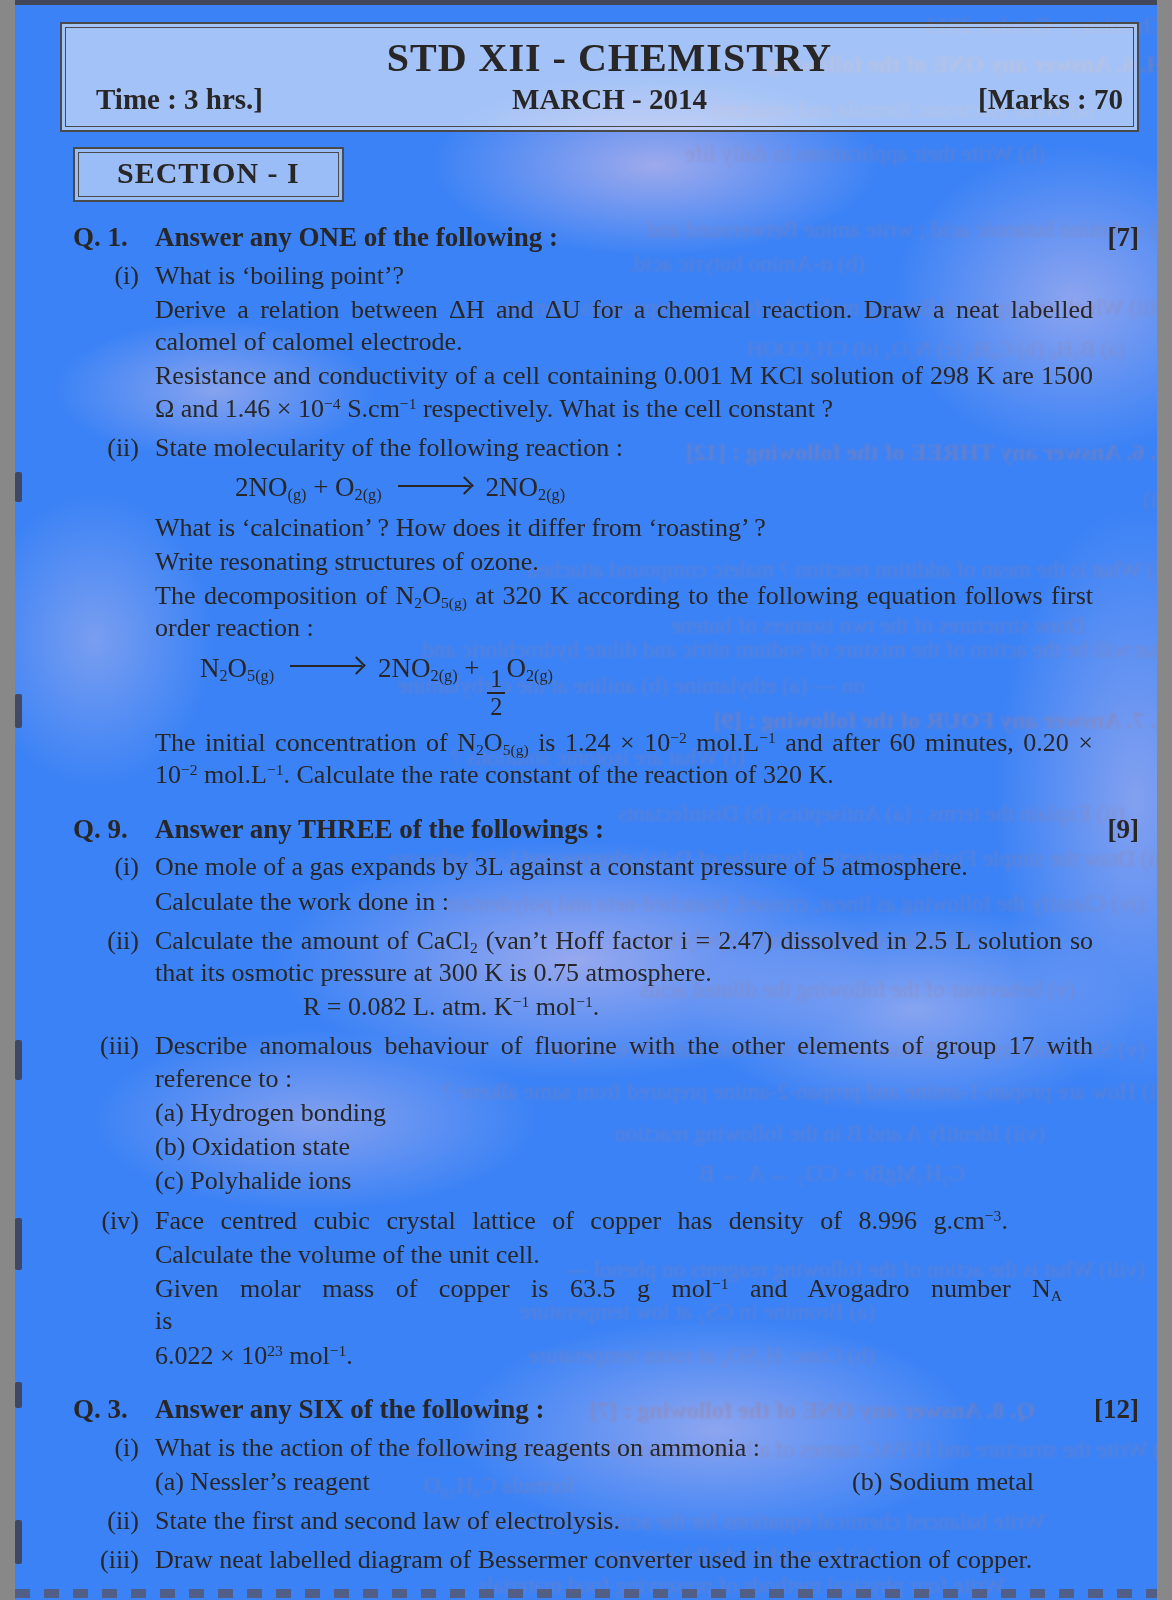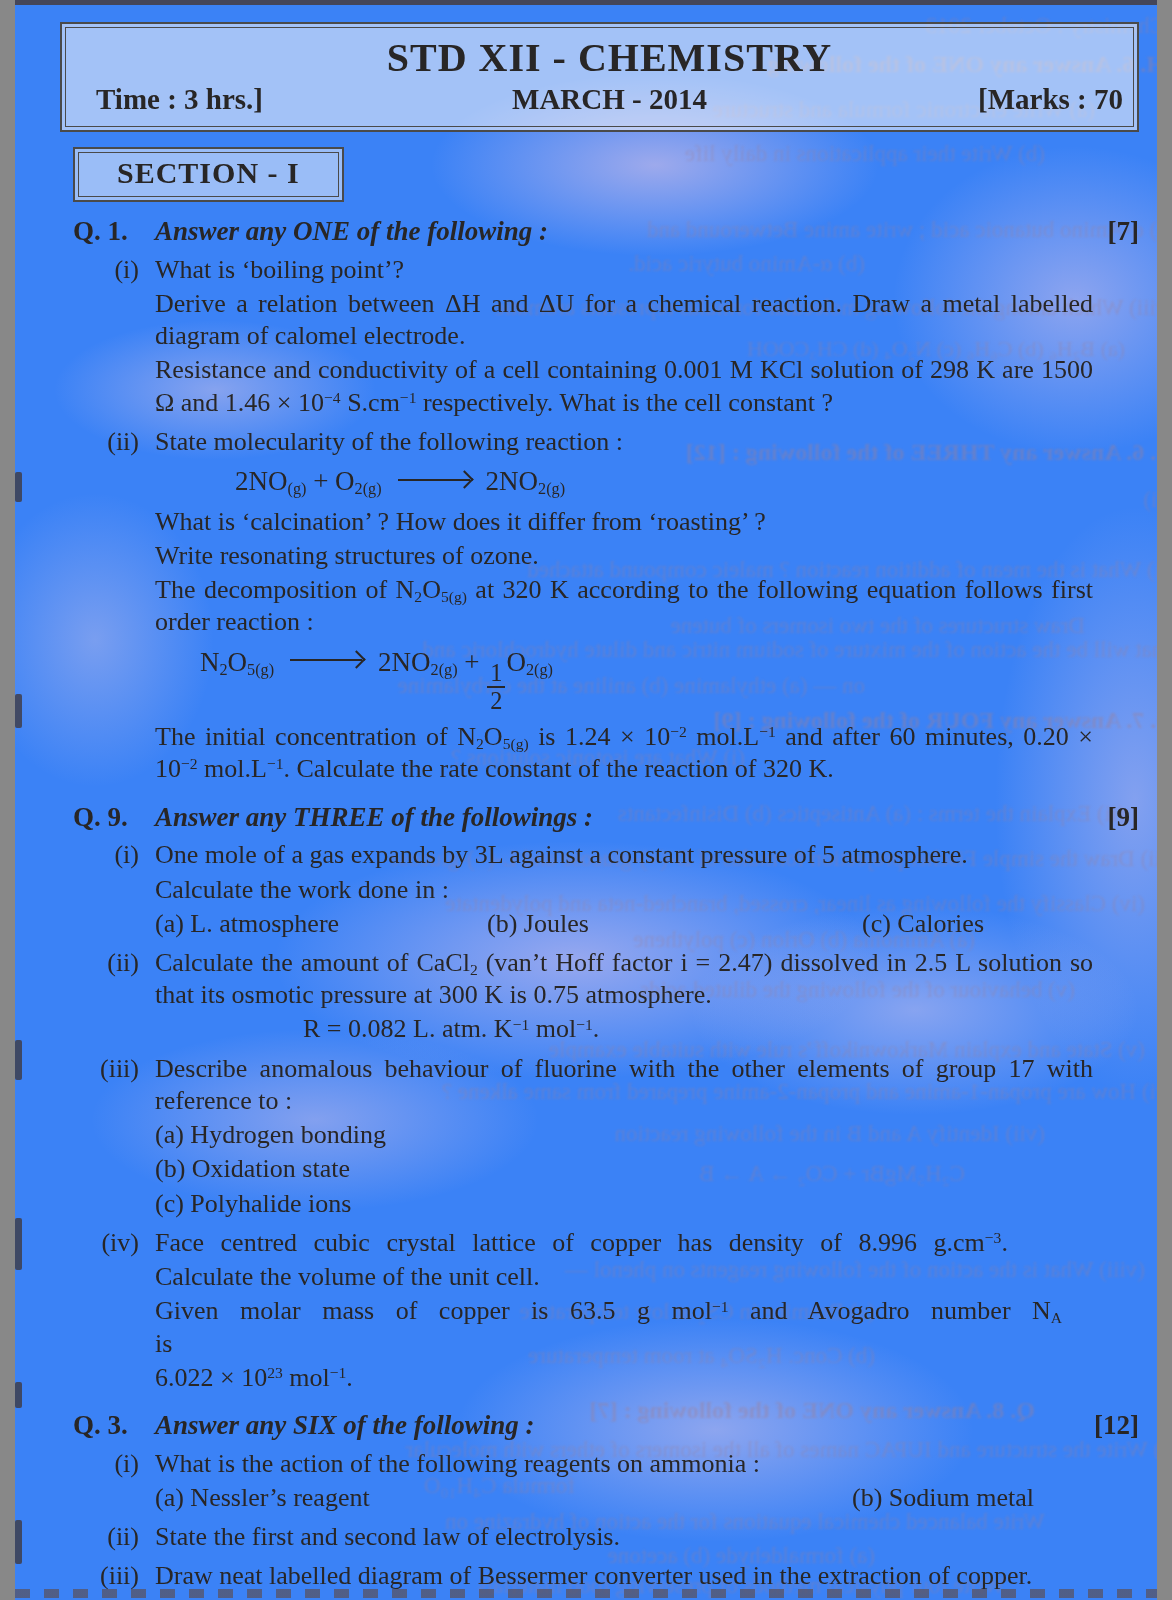--- a/index.html
+++ b/index.html
@@ -26,24 +26,24 @@
   .edge-mark{position:absolute;left:0;width:7px;background:#403a40;opacity:.8;border-radius:2px;z-index:3;}
   .content{position:relative;z-index:2;padding:22px 18px 0 58px;}
   .header-box{border:2px solid #4a4a4a;padding:3px;margin-left:-13px;background:rgba(250,247,248,.55);}
   .header-inner{border:1px solid #4a4a4a;padding:6px 10px 10px 30px;position:relative;}
   .exam-title{text-align:center;font-weight:bold;font-size:40px;letter-spacing:1px;}
   .header-row{display:flex;justify-content:space-between;font-weight:bold;font-size:29px;margin-top:2px;position:relative;}
   .header-date{position:absolute;left:50%;transform:translateX(-50%);}
   .section-wrap{display:flex;justify-content:flex-start;margin-top:15px;}
   .section-box{border:2px solid #4a4a4a;padding:3px;background:rgba(250,247,248,.5);}
   .section-inner{border:1px solid #4a4a4a;font-weight:bold;font-size:30px;padding:3px 38px 6px;letter-spacing:1px;}
-  .q{margin-top:13px;}
+  .q{margin-top:19px;}
   .q-head{display:flex;font-weight:bold;font-size:27px;line-height:1.25;margin-bottom:4px;}
   .q-num{width:82px;}
-  .q-title{flex:1;font-style:italic;}
+  .q-title{flex:1;}
   .item{display:flex;margin-top:5px;}
   .ilabel{width:82px;text-align:right;padding-right:16px;box-sizing:border-box;
           font-size:26px;line-height:1.24;flex:none;}
   .ibody{flex:1;margin-right:46px;}
   .line{margin:0 0 2px;font-size:26px;line-height:1.24;}
   .just{text-align:justify;}
   .spread1{word-spacing:10px;}
   .spread2{word-spacing:15px;}
   .eq{margin:7px 0 7px 80px;font-size:27px;}
   .eq2{margin-left:45px;}
@@ -141,21 +141,21 @@
       <div class="q-head">
         <span class="q-num">Q. 1.</span>
         <span class="q-title">Answer any ONE of the following :</span>
         <span class="q-marks">[7]</span>
       </div>
 
       <div class="item">
         <span class="ilabel">(i)</span>
         <div class="ibody">
           <p class="line">What is ‘boiling point’?</p>
-          <p class="line just">Derive a relation between ΔH and ΔU for a chemical reaction. Draw a metal labelled diagram of calomel electrode.</p>
+          <p class="line just">Derive a relation between ΔH and ΔU for a chemical reaction. Draw a neat labelled calomel of calomel electrode.</p>
           <p class="line just">Resistance and conductivity of a cell containing 0.001 M KCl solution of 298 K are 1500 Ω and 1.46 × 10<span class="sup">−4</span> S.cm<span class="sup">−1</span> respectively. What is the cell constant ?</p>
         </div>
       </div>
 
       <div class="item">
         <span class="ilabel">(ii)</span>
         <div class="ibody">
           <p class="line">State molecularity of the following reaction :</p>
           <p class="line eq">2NO<span class="sub">(g)</span> + O<span class="sub">2(g)</span><span class="arrow"></span>2NO<span class="sub">2(g)</span></p>
           <p class="line">What is ‘calcination’ ? How does it differ from ‘roasting’ ?</p>
@@ -175,25 +175,20 @@
         <span class="q-num">Q. 9.</span>
         <span class="q-title">Answer any THREE of the followings :</span>
         <span class="q-marks">[9]</span>
       </div>
 
       <div class="item">
         <span class="ilabel">(i)</span>
         <div class="ibody">
           <p class="line">One mole of a gas expands by 3L against a constant pressure of 5 atmosphere.</p>
           <p class="line">Calculate the work done in :</p>
-          <div class="optrow">
-            <span class="ow1">(a) L. atmosphere</span>
-            <span class="ow2">(b) Joules</span>
-            <span>(c) Calories</span>
-          </div>
         </div>
       </div>
 
       <div class="item">
         <span class="ilabel">(ii)</span>
         <div class="ibody">
           <p class="line just">Calculate the amount of CaCl<span class="sub">2</span> (van’t Hoff factor i = 2.47) dissolved in 2.5 L solution so that its osmotic pressure at 300 K is 0.75 atmosphere.</p>
           <p class="line rline">R = 0.082 L. atm. K<span class="sup">−1</span> mol<span class="sup">−1</span>.</p>
         </div>
       </div>

